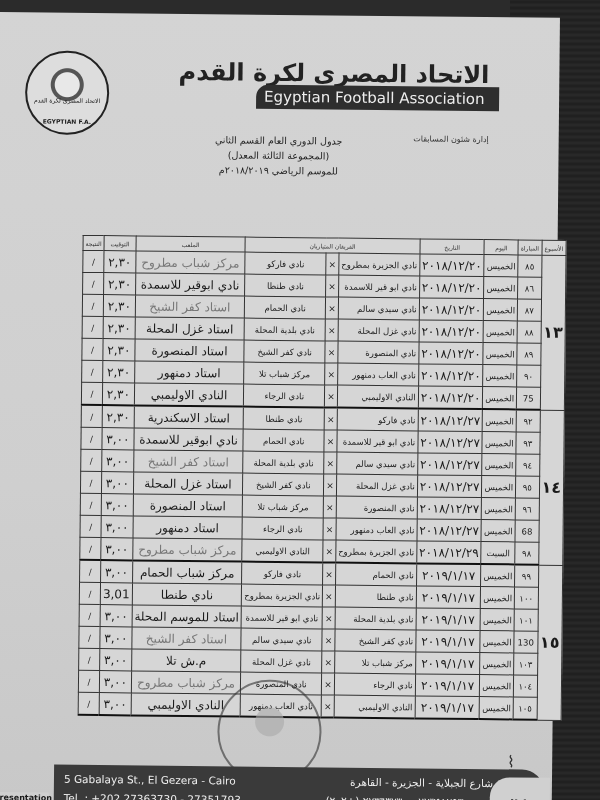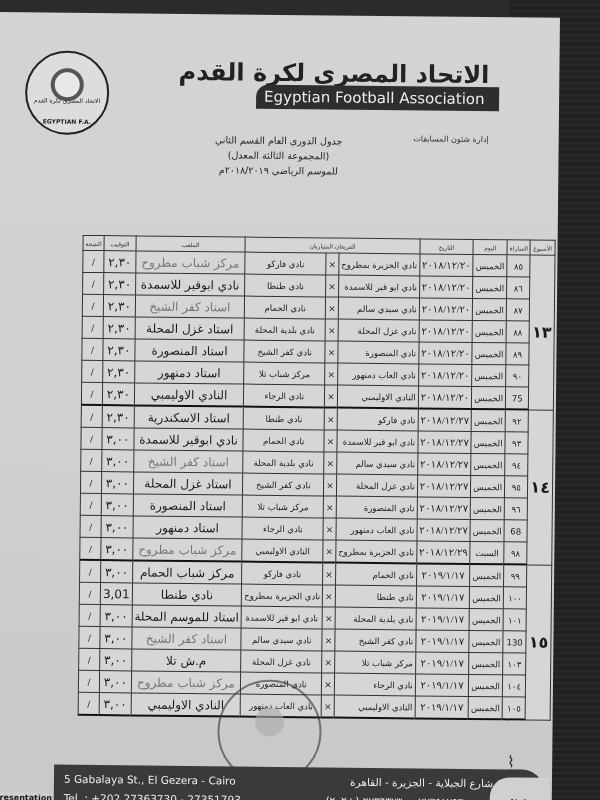--- a/index.html
+++ b/index.html
@@ -19,21 +19,21 @@
   .org-en { position:absolute; right:60px; top:70px; width:235px; height:24px; background:#2e2e2e;
     color:#eee; font-size:15px; line-height:24px; padding-left:8px; border-radius:12px 0 0 0; }
   .dept { position:absolute; right:70px; top:118px; font-size:8px; direction:rtl; color:#333; }
   .title { position:absolute; left:180px; top:118px; width:200px; text-align:center; font-size:9.5px;
     line-height:15px; direction:rtl; color:#222; }
   table.sched { position:absolute; left:85px; top:222px; width:460px; border-collapse:collapse;
     direction:rtl; font-size:8.5px; background:#d6d6d6; }
   table.sched th, table.sched td { border:1px solid #333; text-align:center; height:21px; padding:0 2px; white-space:nowrap; }
   table.sched th { font-size:6px; font-weight:normal; height:14px; color:#333; }
   table.sched td.week { font-size:16px; font-weight:bold; width:34px; }
-  td.match-no { width:26px; } td.day { width:34px; } td.date { width:60px; font-size:10px;font-family:Liberation Serif, serif; }
+  td.match-no { width:26px; } td.day { width:34px; } td.date { width:60px; font-size:12px; }
   td.home { text-align:right !important; width:88px; } td.vs { width:10px; font-size:9px; }
   td.away { width:64px; } td.stadium { width:78px; font-size:12px; } td.time { width:28px; font-size:12px;margin-left:24px; } td.result { width:24px; }
   tr.group-end td { border-bottom:2px solid #111; }
   .faded { color:#777; }
   .stamp { position:absolute; left:225px; top:665px; width:100px; height:100px; border-radius:50%;
     border:2px solid #333; opacity:0.6; background:radial-gradient(circle at 50% 40%,#aaa 0 14px,transparent 15px); }
   .footer { position:absolute; left:62px; top:752px; width:490px; height:48px; background:#3a3a3a; color:#eee;
     border-radius:0 22px 0 0; }
   .foot-en-addr { position:absolute; left:10px; top:8px; font-size:10.5px; }
   .foot-en-tel { position:absolute; left:10px; top:27px; font-size:10.5px; }

